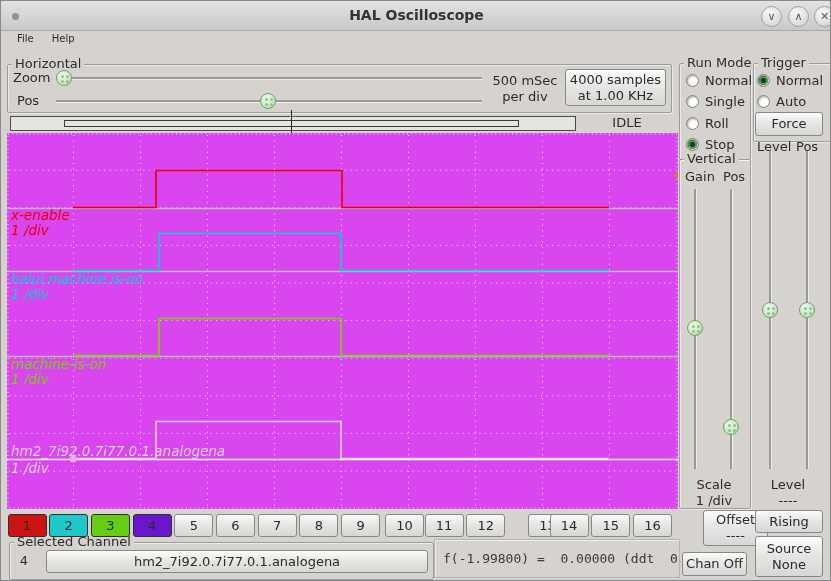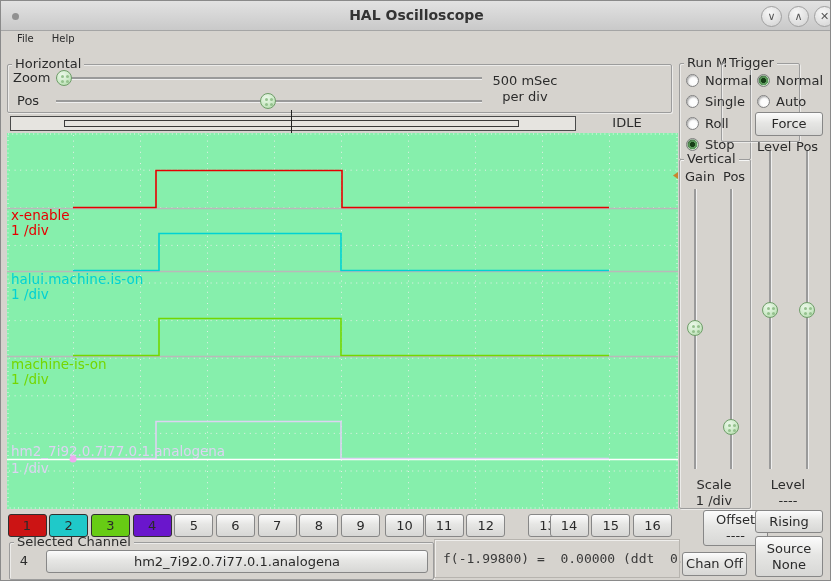--- a/index.html
+++ b/index.html
@@ -38,21 +38,21 @@
   
   .btn{background:linear-gradient(#fcfcfc,#e6e6e4 45%,#d7d7d5);border:1px solid #878787;border-radius:3px;
        box-sizing:border-box;display:flex;flex-direction:column;align-items:center;justify-content:center;
        font-size:13px;color:#2a2a2a;line-height:16px;}
   .chan-btn{top:513px;width:39px;height:23px;}
   
   #pos-indicator{left:9px;top:115px;width:566px;height:15px;border:1px solid #4a4a4a;background:#e6e4e0;box-sizing:border-box;}
   #pos-thumb{position:absolute;left:53px;top:3px;width:455px;height:7px;border:1px solid #3a3a3a;box-sizing:border-box;}
   #pos-marker{left:290px;top:109px;width:1px;height:26px;background:#222;}
   
-  #scope{left:6px;top:132px;width:671px;height:376px;background:#86efac;}
+  #scope{left:6px;top:132px;width:671px;height:376px;background:#d946ef;font-style:italic;}
   #readout-box{left:433px;top:538px;width:246px;height:39px;border:1px solid #b7b4af;box-shadow:inset 1px 1px 0 #efeeec;box-sizing:border-box;}
   #readout-text{font-family:"DejaVu Sans Mono","Liberation Mono",monospace;font-size:13px;color:#3a3a3a;
       white-space:pre;overflow:hidden;padding:11px 0 0 8px;width:238px;}
   .two-line{text-align:center;font-size:13px;line-height:16px;}
 </style>
 </head>
 <body>
 
 <div id="win">
 
@@ -74,20 +74,24 @@
   </div>
   <div class="lab abs" style="left:12px;top:69px;">Zoom</div>
   <div class="htrack abs" style="left:55px;top:76px;width:426px;"></div>
   <div class="handle abs" style="left:55px;top:69px;"></div>
   <div class="lab abs" style="left:16px;top:92px;">Pos</div>
   <div class="htrack abs" style="left:55px;top:99px;width:426px;"></div>
   <div class="handle abs" style="left:259px;top:92px;"></div>
   <div class="abs two-line" style="left:480px;top:72px;width:88px;">
     <div>500 mSec</div>
     <div>per div</div>
+  </div>
+  <div class="btn abs" style="left:564px;top:68px;width:101px;height:37px;">
+    <div>4000 samples</div>
+    <div>at 1.00 KHz</div>
   </div>
 
   <div id="pos-indicator" class="abs">
     <div id="pos-thumb"></div>
   </div>
   <div id="pos-marker" class="abs"></div>
   <div class="lab abs" style="left:600px;top:114px;width:52px;text-align:center;">IDLE</div>
 
   <div id="scope" class="abs">
     <svg id="scope-svg" width="671" height="376" viewBox="6 132 671 376">
@@ -128,21 +132,21 @@
         <text x="10" y="472" fill="#ddd3f2" font-size="13.5" font-family="DejaVu Sans, Liberation Sans, sans-serif">1 /div</text>
         <circle cx="72" cy="458" r="3.5" fill="#eeaaee"></circle>
         <polygon points="672,174.5 677,171 677,178" fill="#c8862e"></polygon>
       </svg>
   </div>
 
   <div class="frame abs" style="left:678px;top:62px;width:70px;height:95px;">
     <span class="flabel">Run Mode</span>
   </div>
 
-  <div class="frame abs" style="left:720px;top:62px;width:77px;height:77px;">
+  <div class="frame abs" style="left:752px;top:62px;width:77px;height:77px;">
     <span class="flabel">Trigger</span>
   </div>
   <div class="btn abs" style="left:754px;top:111px;width:68px;height:24px;">Force</div>
   <div class="lab abs" style="left:756px;top:138px;">Level</div>
   <div class="lab abs" style="left:795px;top:138px;">Pos</div>
 
   <div class="frame abs" style="left:678px;top:158px;width:70px;height:348px;">
     <span class="flabel">Vertical</span>
   </div>
   <div class="lab abs" style="left:684px;top:168px;">Gain</div>

